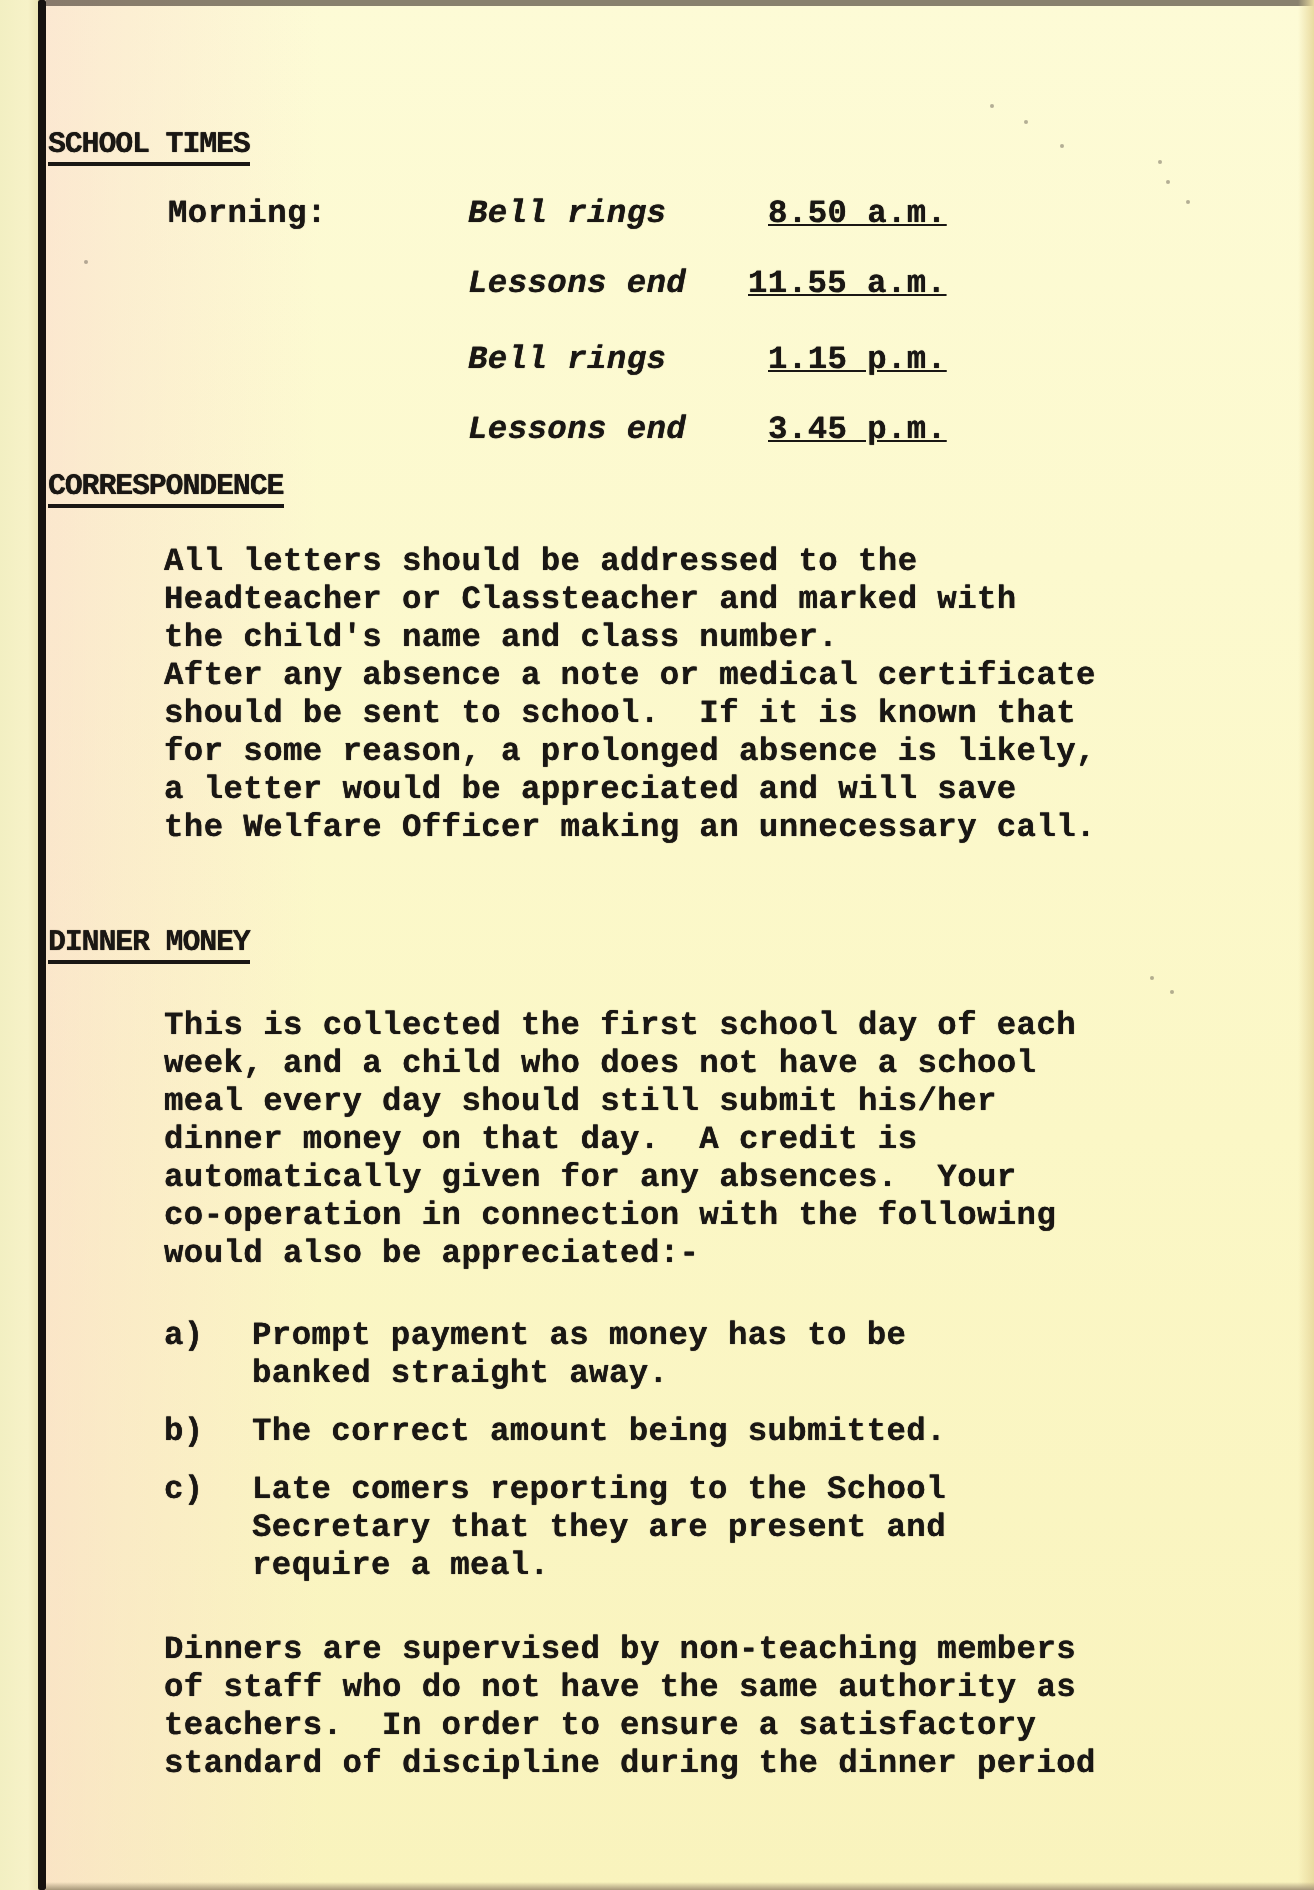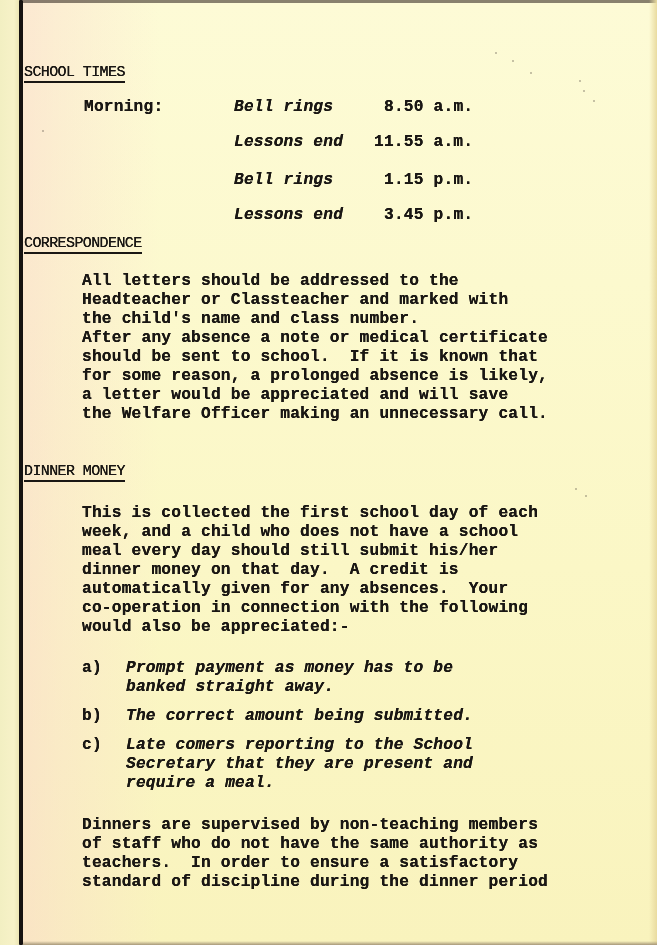--- a/index.html
+++ b/index.html
@@ -65,21 +65,21 @@
       letter-spacing: 0.2px;
       line-height: 19px;
       font-weight: bold;
       text-shadow: 0 0 0.4px #000;
     }
     .heading {
       position: absolute;
       left: 24px;
       font-size: 15px;
       letter-spacing: -0.6px;
-      font-weight: normal;
+      font-weight: bold;
       border-bottom: 2px solid #1a1714;
       padding-bottom: 0;
       line-height: 17px;
       white-space: nowrap;
     }
     .times-table {
       position: absolute;
       left: 84px;
       top: 98px;
     }
@@ -94,20 +94,21 @@
       white-space: nowrap;
     }
     .times-group .event {
       grid-column: 2;
       white-space: nowrap;
       font-style: italic;
     }
     .times-group .time {
       grid-column: 3;
       white-space: nowrap;
+      text-decoration: underline;
     }
     .para {
       position: absolute;
       left: 82px;
       white-space: pre;
       margin: 0;
     }
     .list {
       position: absolute;
       left: 82px;
@@ -119,21 +120,20 @@
     .list-item {
       display: flex;
       margin-bottom: 10px;
     }
     .list-marker {
       width: 44px;
       flex: 0 0 44px;
     }
     .list-text {
       white-space: pre;
-      font-style: italic;
     }
     .speck {
       position: absolute;
       width: 2px; height: 2px;
       border-radius: 50%;
       background: #5a5248;
       opacity: 0.45;
     }
   </style>
 </head>

